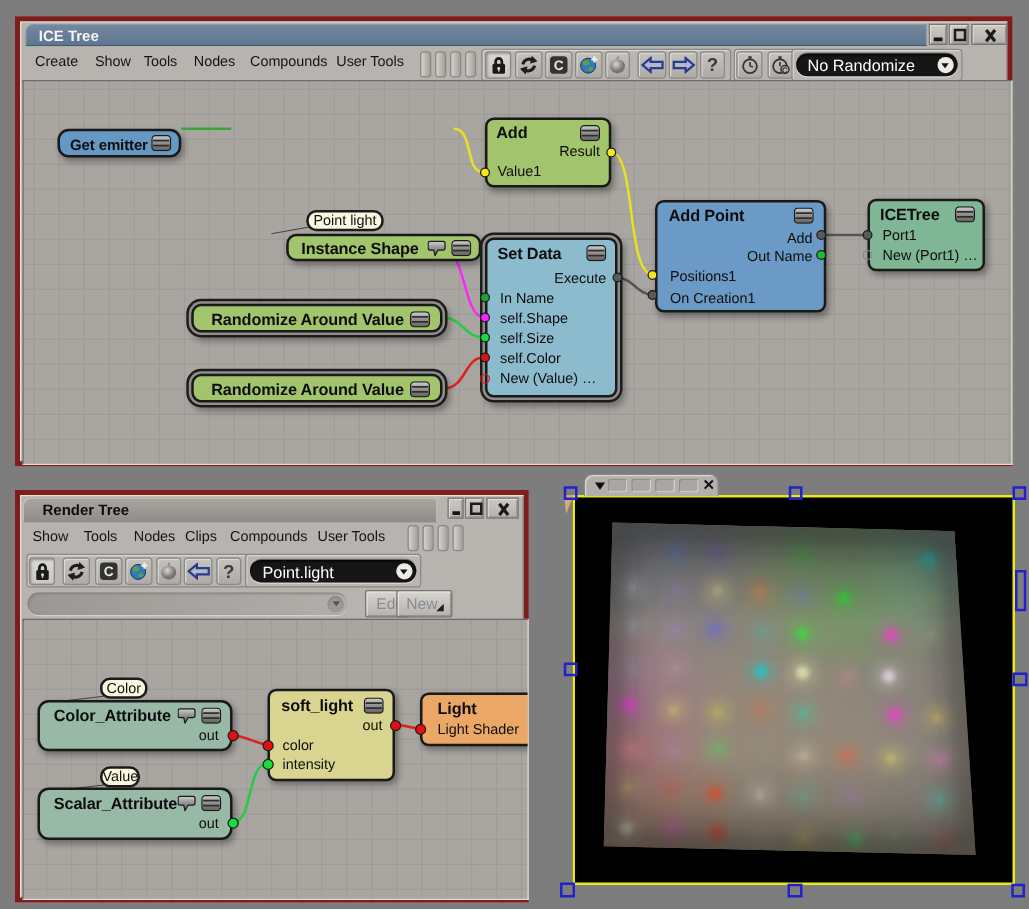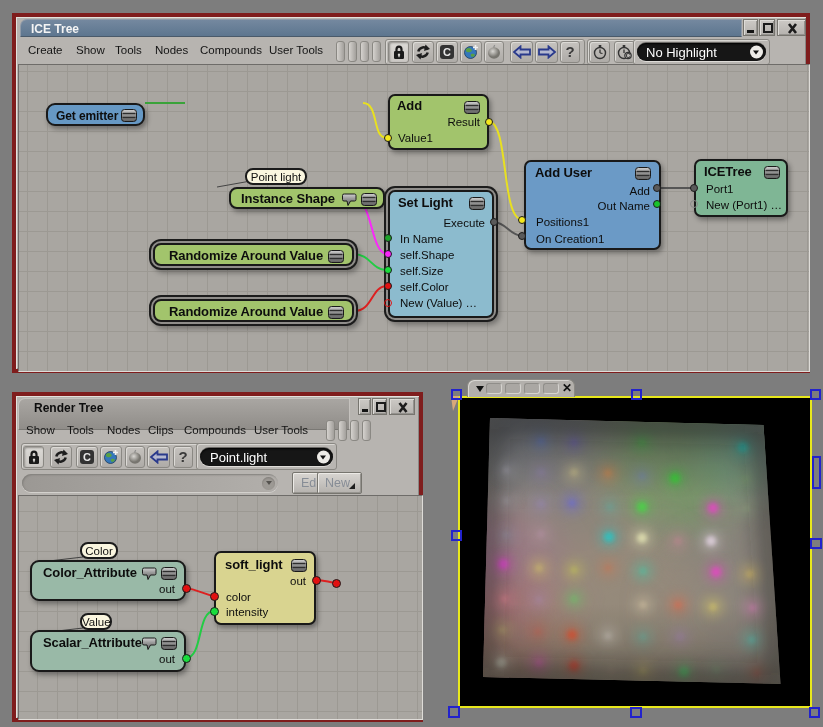--- a/index.html
+++ b/index.html
@@ -133,21 +133,21 @@
         <circle cx="7.5" cy="9" r="5.5" fill="none" stroke="#333" stroke-width="1.4"></circle>
         <rect x="6.2" y="1" width="2.6" height="2" fill="#333"></rect>
         <path d="M7.5 9 L7.5 5.5" stroke="#333" stroke-width="1.3"></path>
         <circle cx="11.5" cy="11.5" r="3.2" fill="#b9b6b2" stroke="#333" stroke-width="1.2"></circle>
         <text x="11.5" y="14" font-size="6.5" font-weight="bold" fill="#333" text-anchor="middle" font-family="Liberation Sans">C</text>
       </svg>
     </div>
 
   <div class="abs" style="left:617px;top:22px;width:137px;height:26px;background:#b9b6b2;border:1px solid #8a8883;border-radius:3px;box-shadow:inset 1px 1px 0 #d8d6d2;"></div>
   <div class="ddown" style="left:621px;top:26px;width:129px;height:18px;">
-      <span style="position:absolute;left:9px;top:2px;">No Highlight</span>
+      <span style="position:absolute;left:9px;top:2px;">No Randomize</span>
       <div class="ddc"></div>
     </div>
 
   <div class="grid" id="icegrid" style="left:2px;top:47px;width:792px;height:308px;background-position:8px 6px;">
     <svg class="abs" style="left:0;top:0;" width="790" height="306">
 <path d="M126 38 L166 38" stroke="#3aa33a" stroke-width="2" fill="none"></path>
 <path d="M344 38 C360 38 353 72.5 367 72.5" stroke="#e8e020" stroke-width="2" fill="none"></path>
 <path d="M470 56.5 C490 58 482 154 503 154.5" stroke="#e8e020" stroke-width="2" fill="none"></path>
 <path d="M475 157 C488 158 490 170 503 171" stroke="#555" stroke-width="2" fill="none"></path>
 <path d="M642 123 L675 123" stroke="#555" stroke-width="2" fill="none"></path>
@@ -198,41 +198,41 @@
       </div>
     <div class="node ring" style="left:134px;top:234px;width:201px;height:23px;background:#a2c46c;border-radius:8px;">
         <div class="ntitle" style="left:14px;top:3px;">Randomize Around Value</div>
         <div class="hamb" style="right:8px;top:4px;"><svg width="16" height="13">
             <rect x="0.5" y="0.5" width="15" height="12" rx="3" fill="url(#hg)" stroke="#1a1a1a"></rect>
             <line x1="1.5" y1="4.5" x2="14.5" y2="4.5" stroke="#2e2e2e" stroke-width="1.4"></line>
             <line x1="1.5" y1="8.5" x2="14.5" y2="8.5" stroke="#2e2e2e" stroke-width="1.4"></line>
           </svg></div>
       </div>
     <div class="node ring" style="left:369px;top:125px;width:106px;height:128px;background:#8cbbce;">
-        <div class="ntitle" style="left:8px;top:3px;">Set Light</div>
+        <div class="ntitle" style="left:8px;top:3px;">Set Data</div>
         <div class="hamb" style="right:7px;top:4px;"><svg width="16" height="13">
             <rect x="0.5" y="0.5" width="15" height="12" rx="3" fill="url(#hg)" stroke="#1a1a1a"></rect>
             <line x1="1.5" y1="4.5" x2="14.5" y2="4.5" stroke="#2e2e2e" stroke-width="1.4"></line>
             <line x1="1.5" y1="8.5" x2="14.5" y2="8.5" stroke="#2e2e2e" stroke-width="1.4"></line>
           </svg></div>
         <div class="plab" style="right:7px;top:25px;">Execute</div>
         <div class="plab" style="left:10px;top:41px;">In Name</div>
         <div class="plab" style="left:10px;top:57px;">self.Shape</div>
         <div class="plab" style="left:10px;top:73px;">self.Size</div>
         <div class="plab" style="left:10px;top:89px;">self.Color</div>
         <div class="plab" style="left:10px;top:105px;">New (Value) …</div>
       </div>
     <div class="port" style="left:471.0px;top:153.0px;background:#5a5a5a;border-color:#1c1c1c;"></div>
     <div class="port" style="left:365.0px;top:169.0px;background:#1fa32b;border-color:#1c1c1c;"></div>
     <div class="port" style="left:365.0px;top:185.0px;background:#f924f9;border-color:#1c1c1c;"></div>
     <div class="port" style="left:365.0px;top:201.0px;background:#19dd3c;border-color:#1c1c1c;"></div>
     <div class="port" style="left:365.0px;top:217.0px;background:#e11111;border-color:#1c1c1c;"></div>
     <div class="port" style="left:365.0px;top:233.5px;background:transparent;border-color:#e11111;"></div>
     <div class="node" style="left:505px;top:95px;width:137px;height:90px;background:#6b9ac6;">
-        <div class="ntitle" style="left:9px;top:3px;">Add User</div>
+        <div class="ntitle" style="left:9px;top:3px;">Add Point</div>
         <div class="hamb" style="right:8px;top:4px;"><svg width="16" height="13">
             <rect x="0.5" y="0.5" width="15" height="12" rx="3" fill="url(#hg)" stroke="#1a1a1a"></rect>
             <line x1="1.5" y1="4.5" x2="14.5" y2="4.5" stroke="#2e2e2e" stroke-width="1.4"></line>
             <line x1="1.5" y1="8.5" x2="14.5" y2="8.5" stroke="#2e2e2e" stroke-width="1.4"></line>
           </svg></div>
         <div class="plab" style="right:9px;top:23px;">Add</div>
         <div class="plab" style="right:9px;top:38px;">Out Name</div>
         <div class="plab" style="left:10px;top:54px;">Positions1</div>
         <div class="plab" style="left:10px;top:71px;">On Creation1</div>
       </div>
@@ -249,21 +249,21 @@
           </svg></div>
         <div class="plab" style="left:10px;top:22px;text-align:center;">Port1</div>
         <div class="plab" style="left:10px;top:38px;">New (Port1) …</div>
       </div>
     <div class="port" style="left:671.0px;top:119.0px;background:#5a5a5a;border-color:#1c1c1c;"></div>
     <div class="port" style="left:671.0px;top:135.0px;background:transparent;border-color:#888;"></div>
   </div>
 </div>
 
 <div class="win" id="rtwin" style="left:12px;top:392px;width:411px;height:330px;">
-  <div class="abs" style="left:2px;top:2px;width:332px;height:32px;background:linear-gradient(#a9a6a2,#908d89);border-radius:7px 0 0 0;border:1px solid #c5c2be;border-bottom:1px solid #7a7874;">
+  <div class="abs" style="left:2px;top:2px;width:332px;height:20px;background:linear-gradient(#a9a6a2,#908d89);border-radius:7px 0 0 0;border:1px solid #c5c2be;border-bottom:1px solid #7a7874;">
     <span style="position:absolute;left:15px;top:2px;font-weight:bold;font-size:12px;color:#0d0d0d;">Render Tree</span>
   </div>
   <div class="winbtn" style="left:342px;top:2px;width:13px;height:17px;">
       <span style="position:absolute;left:3px;top:10px;width:6px;height:3px;background:#151515;"></span>
     </div>
   <div class="winbtn" style="left:356px;top:2px;width:15px;height:17px;">
       <span style="position:absolute;left:2.5px;top:3px;width:10px;height:10px;border:2.5px solid #1c1c1c;background:transparent;"></span>
     </div>
   <div class="winbtn" style="left:373px;top:2px;width:26px;height:17px;"><svg width="26" height="17">
         <path d="M9.5 4 L16.5 13 M16.5 4 L9.5 13" stroke="#1c1c1c" stroke-width="2.6"></path>
@@ -391,20 +391,24 @@
             <line x1="1.5" y1="4.5" x2="14.5" y2="4.5" stroke="#2e2e2e" stroke-width="1.4"></line>
             <line x1="1.5" y1="8.5" x2="14.5" y2="8.5" stroke="#2e2e2e" stroke-width="1.4"></line>
           </svg></div>
         <div class="plab" style="right:8px;top:22px;">out</div>
         <div class="plab" style="left:10px;top:38px;">color</div>
         <div class="plab" style="left:10px;top:53px;">intensity</div>
       </div>
     <div class="port" style="width:9px;height:9px;left:292.5px;top:79.5px;background:#e11111;border-color:#1c1c1c;"></div>
     <div class="port" style="width:9px;height:9px;left:190.5px;top:95.5px;background:#e11111;border-color:#1c1c1c;"></div>
     <div class="port" style="width:9px;height:9px;left:190.5px;top:110.5px;background:#19dd3c;border-color:#1c1c1c;"></div>
+    <div class="node" style="left:317px;top:58px;width:104px;height:43px;background:#eba766;">
+        <div class="ntitle" style="left:12px;top:3px;">Light</div>
+        <div class="plab" style="left:12px;top:22px;">Light Shader</div>
+      </div>
     <div class="port" style="width:9px;height:9px;left:312.5px;top:82.5px;background:#e11111;border-color:#1c1c1c;"></div>
   </div>
 </div>
 
 <div class="abs" style="left:458px;top:396px;width:354px;height:312px;background:#000;border:2px solid #e8e81c;">
 <svg width="354" height="312" style="position:absolute;left:0;top:0;">
 <defs>
 <filter id="b20" x="-80%" y="-80%" width="260%" height="260%">
           <feGaussianBlur stdDeviation="18"></feGaussianBlur>
         </filter>

